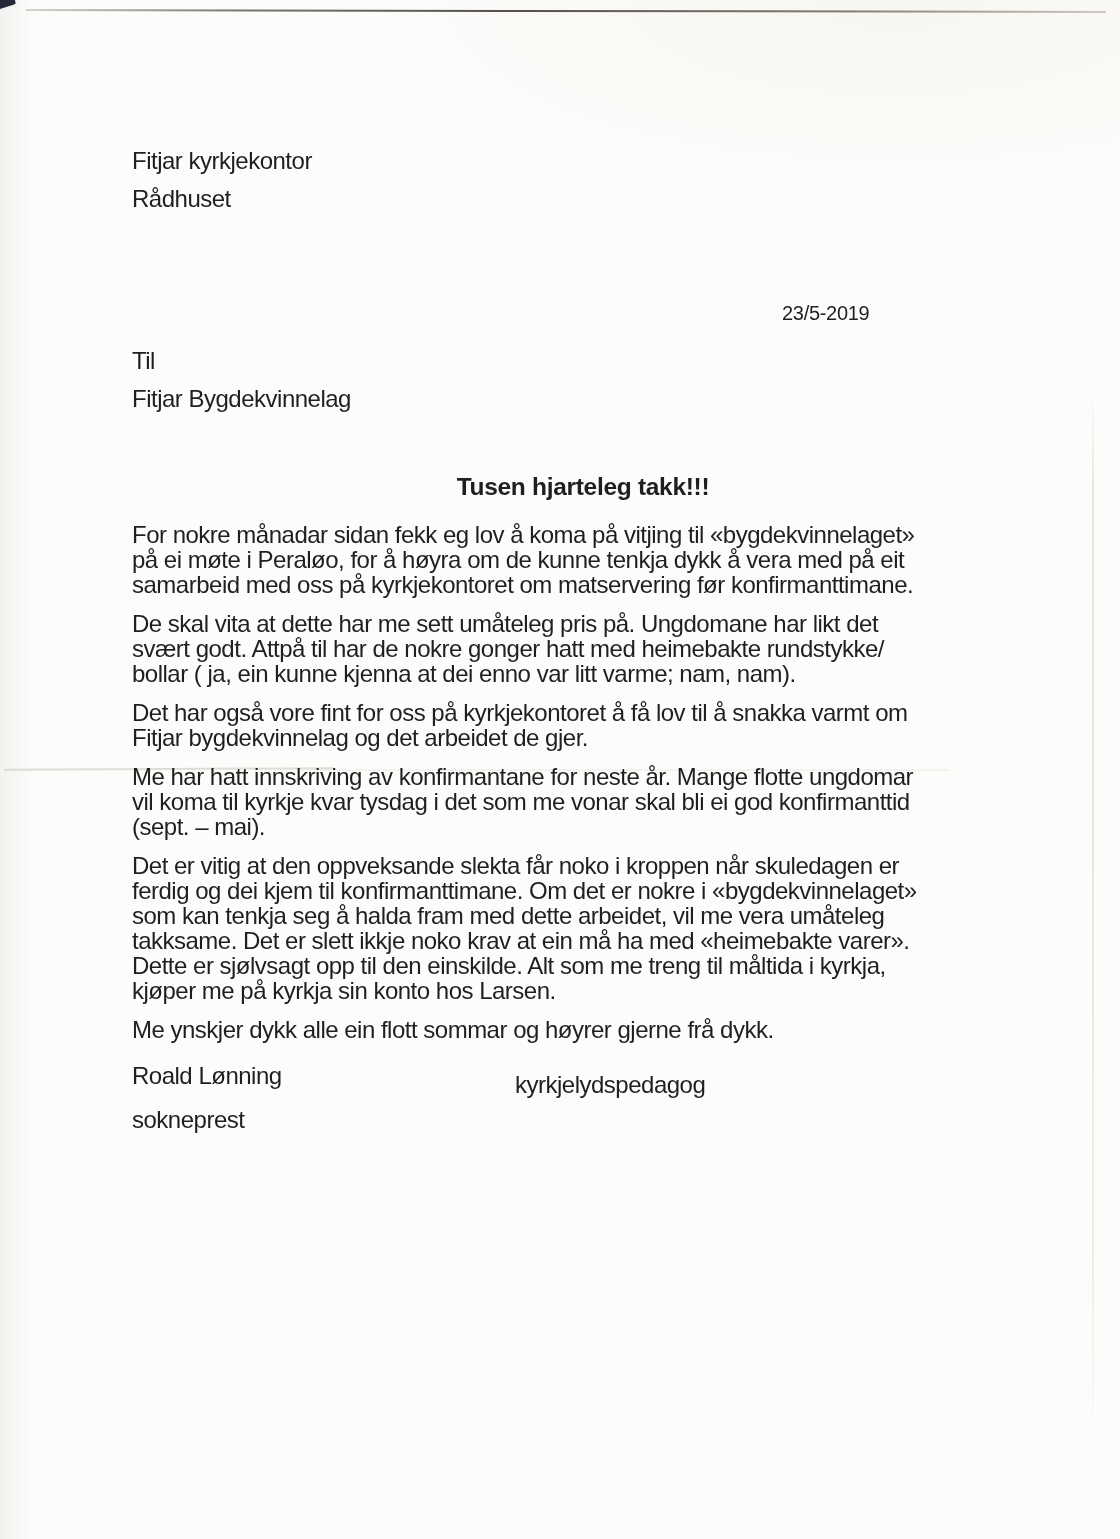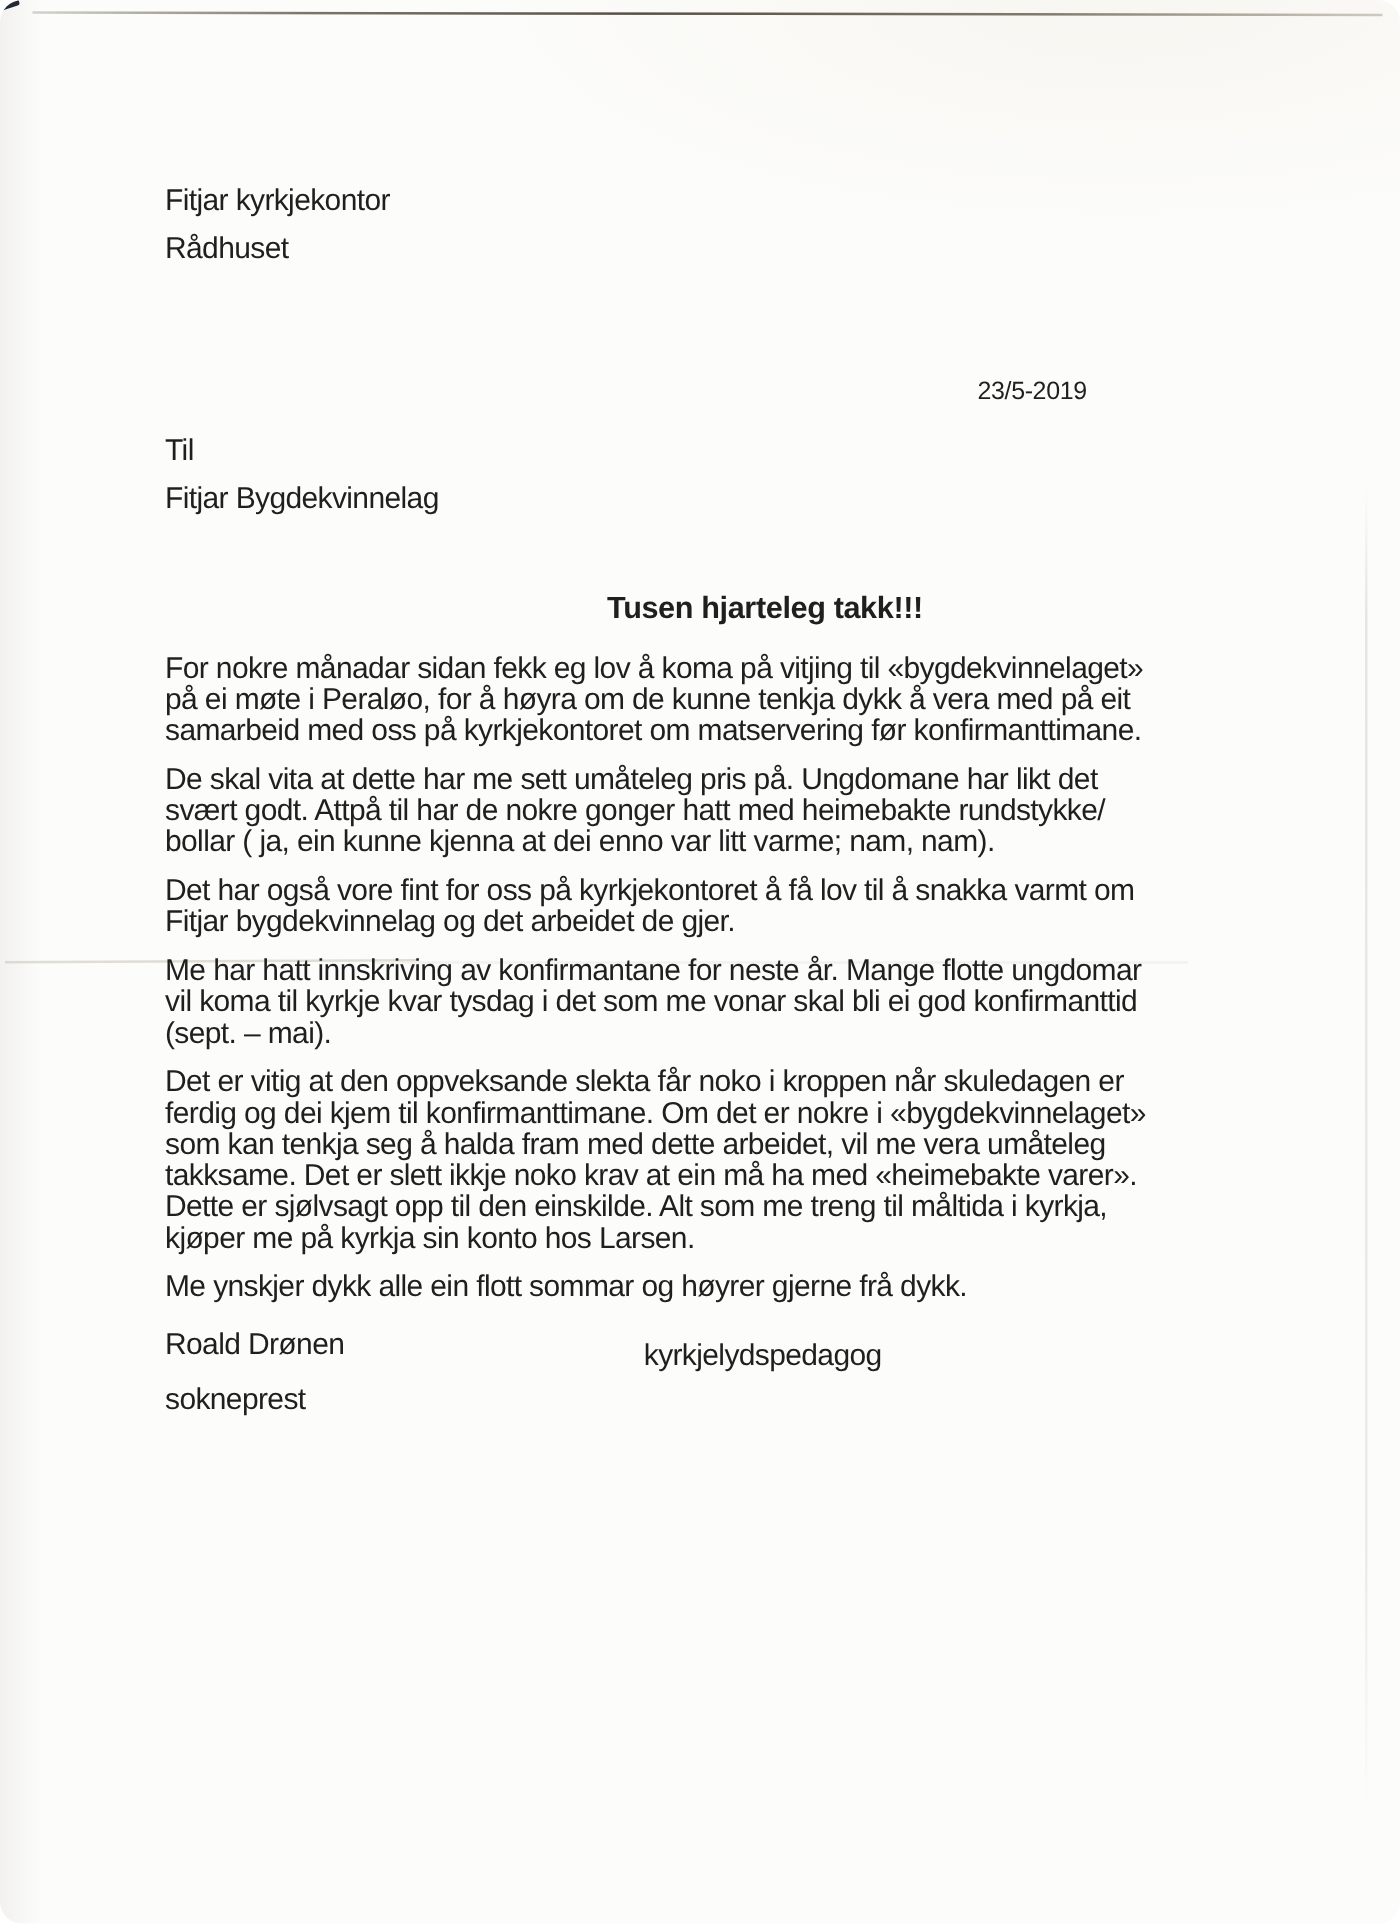--- a/index.html
+++ b/index.html
@@ -12,21 +12,20 @@
     width: 1120px;
     height: 1539px;
     overflow: hidden;
     box-sizing: border-box;
     font-family: "Liberation Sans", sans-serif;
     color: #1f1f1f;
     background:
       radial-gradient(900px 320px at 80% 0%, rgba(240,235,222,0.35), transparent 60%),
       linear-gradient(90deg, rgba(230,228,224,0.45), transparent 3%),
       #fcfcfb;
-    border-radius: 18px;
   }
 
   
   .scan-top-edge {
     position: absolute;
     left: 26px; top: 10px;
     width: 1080px; height: 2px;
     background: linear-gradient(90deg,
       rgba(100,90,70,0.25),
       rgba(80,72,58,0.75) 20%,
@@ -88,21 +87,21 @@
     letter-spacing: -0.3px;
   }
   .recipient { margin-top: 10px; }
   .title {
     margin: 50px 0 0 0;
     font-size: 24.5px;
     font-weight: 700;
     line-height: 38px;
     text-align: center;
     position: relative;
-    left: 61px;
+    left: 32px;
     letter-spacing: -0.3px;
   }
   .para {
     margin: 14px 0 0 0;
     font-size: 24px;
     line-height: 25px;
     letter-spacing: -0.5px;
     white-space: pre-line;
   }
   .para.first { margin-top: 16px; }
@@ -161,21 +160,21 @@
 ferdig og dei kjem til konfirmanttimane. Om det er nokre i «bygdekvinnelaget»
 som kan tenkja seg å halda fram med dette arbeidet, vil me vera umåteleg
 takksame. Det er slett ikkje noko krav at ein må ha med «heimebakte varer».
 Dette er sjølvsagt opp til den einskilde. Alt som me treng til måltida i kyrkja,
 kjøper me på kyrkja sin konto hos Larsen.</p>
 
     <p class="para closing">Me ynskjer dykk alle ein flott sommar og høyrer gjerne frå dykk.</p>
 
     <div class="sigs">
       <div class="sig">
-        <div class="name">Roald Drønen</div>
+        <div class="name">Roald Lønning</div>
         <div class="role">sokneprest</div>
       </div>
       <div class="sig">
         <div class="role">kyrkjelydspedagog</div>
       </div>
     </div>
 
   </div>
 </div>
 

